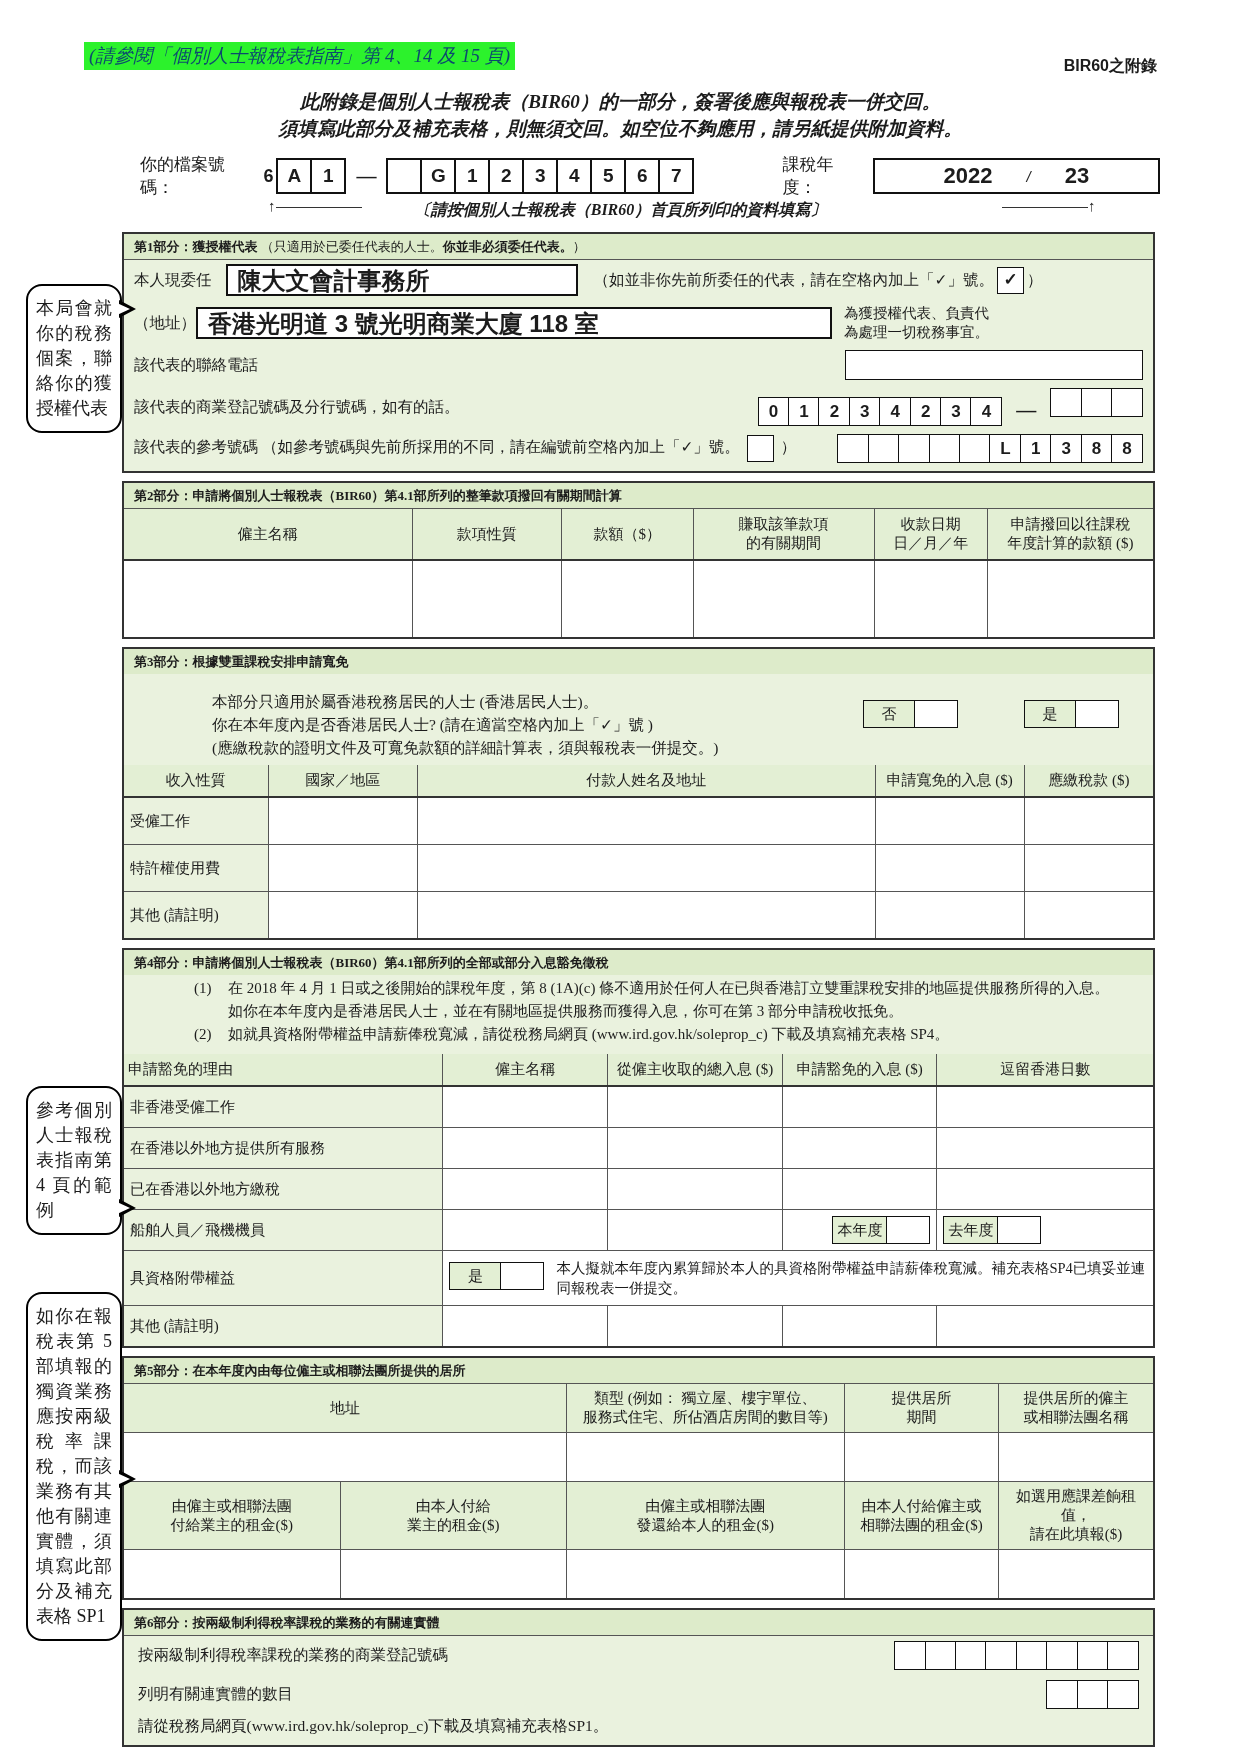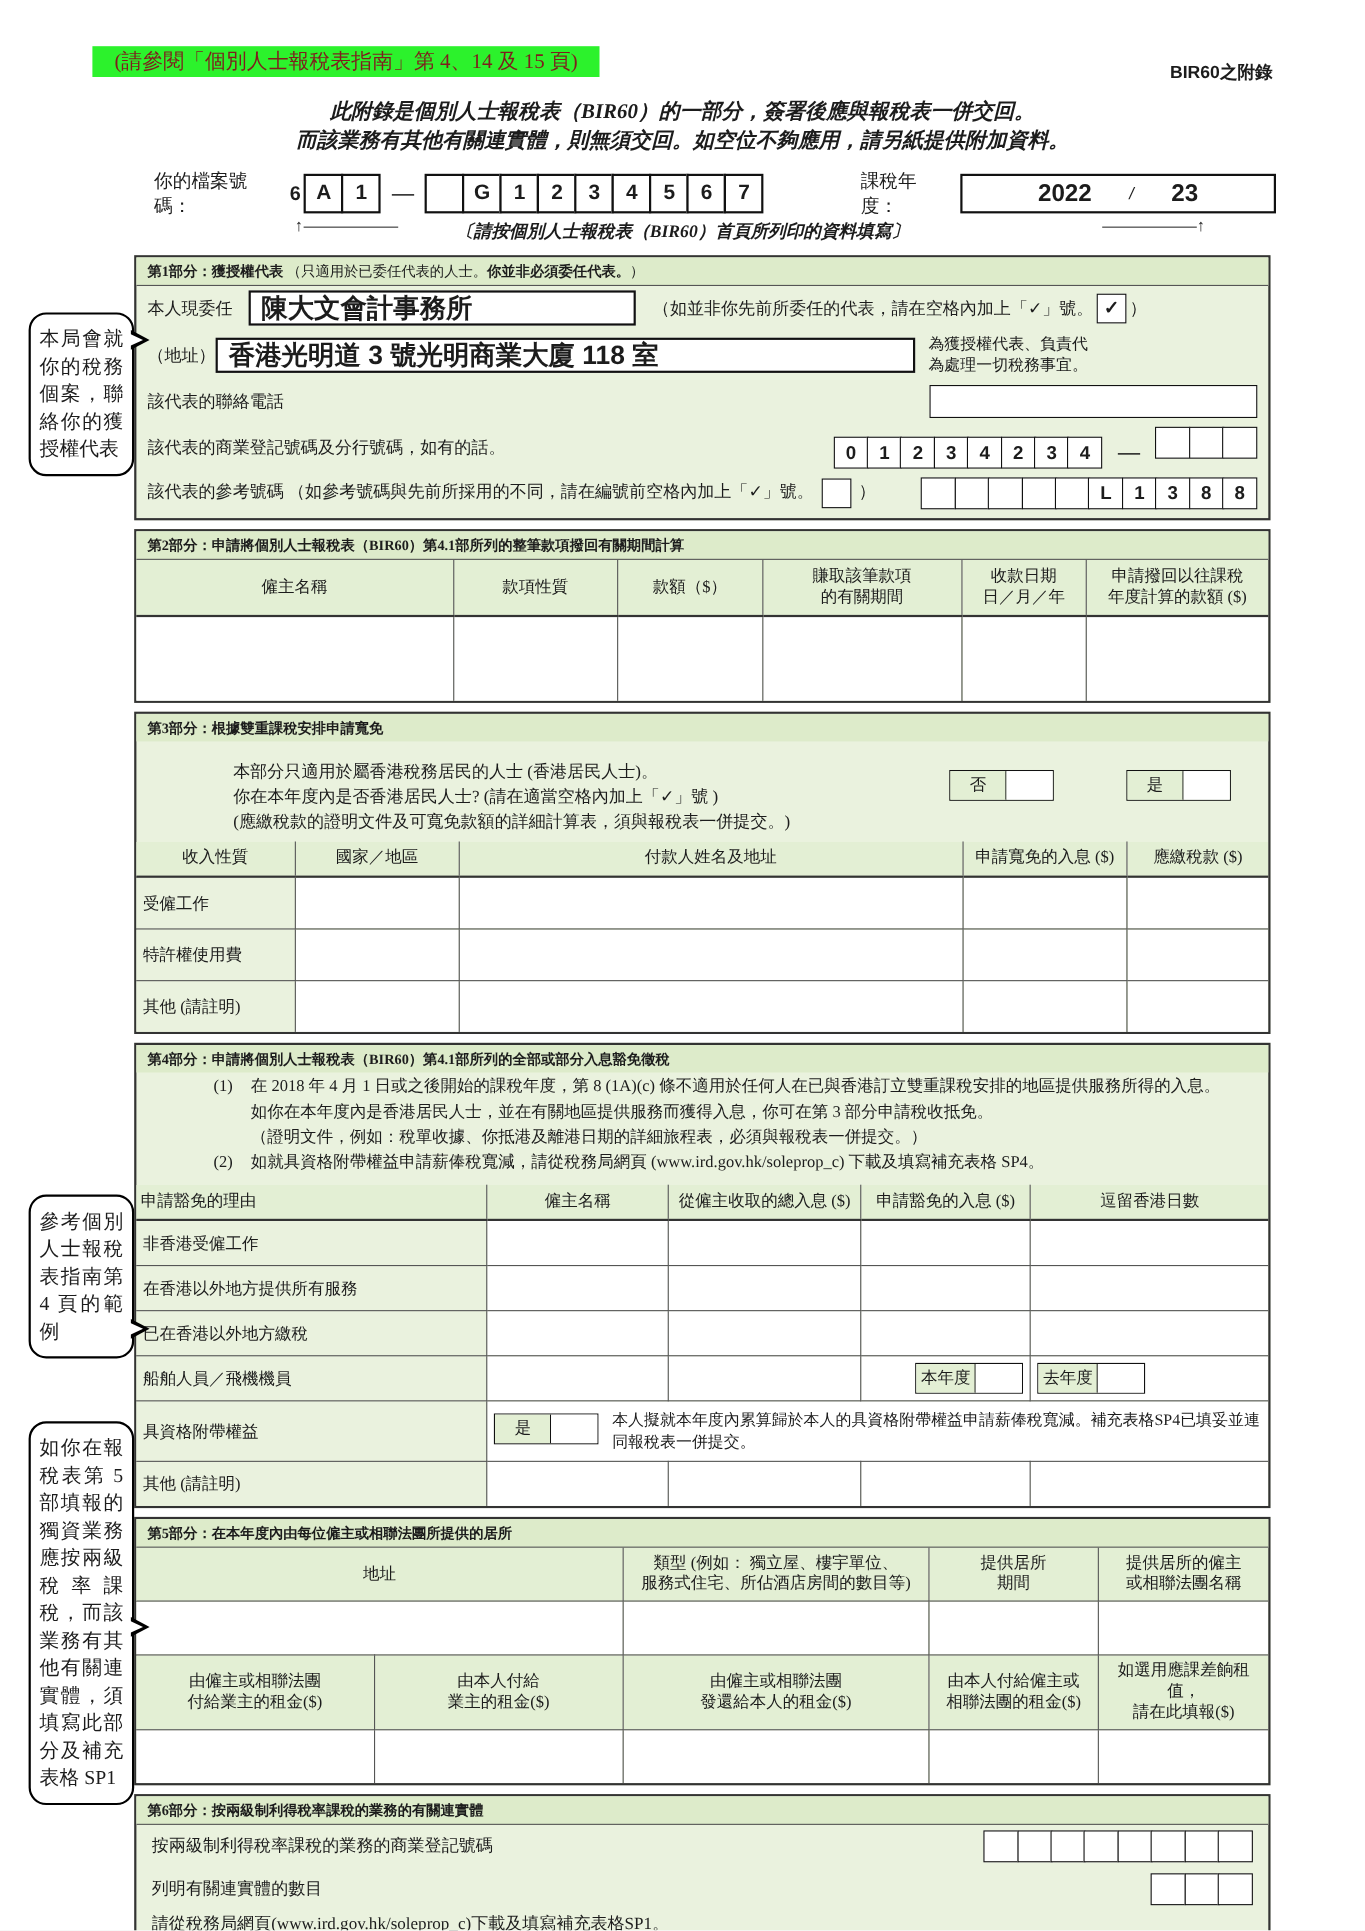--- a/index.html
+++ b/index.html
@@ -4,21 +4,21 @@
 <style>
   html,body { margin:0; padding:0; background:#f2f2f2; }
   .page {
     position:relative; width:1241px; height:1755px; margin:0 auto;
     background:#ffffff; overflow:hidden;
     font-family:"Liberation Serif", serif; color:#1c1c1c;
   }
   
   .guide-note {
     position:absolute; top:42px; left:84px;
-    background:#2cf22c; color:#7f1d1d; font-size:19px; padding:1px 20px;
+    background:#2cf22c; color:#0c4a6e; font-size:19px; padding:1px 5px;font-style:italic;
   }
   .form-ref {
     position:absolute; top:56px; right:84px;
     font-weight:bold; font-size:16px; font-family:"Liberation Sans", sans-serif;
   }
   .intro { position:absolute; top:88px; left:0; width:100%; text-align:center;
            font-style:italic; font-weight:bold; font-size:19px; line-height:27px; }
   .xb { font-weight:900; }
   .file-row { position:absolute; top:156px; left:140px; width:1020px; height:40px;
               display:flex; align-items:center; font-size:17px; }
@@ -114,21 +114,21 @@
 </style>
 </head>
 <body>
 
 <div class="page">
 
   <div class="guide-note">(請參閱「個別人士報稅表指南」第 4、14 及 15 頁)</div>
   <div class="form-ref">BIR60之附錄</div>
   <div class="intro">
     <div>此附錄是個別人士報稅表（BIR60）的一部分，簽署後應與報稅表一併交回。</div>
-    <div><span>而該業務有其他有關連實體，則</span><span class="xb">無須</span><span>交回。如空位不夠應用，請另紙提供附加資料。</span></div>
+    <div><span>須填寫此部分及補充表格，則</span><span class="xb">無須</span><span>交回。如空位不夠應用，請另紙提供附加資料。</span></div>
   </div>
 
   <div class="file-row">
     <span class="lbl">你的檔案號碼：</span>
     <span class="prefix">6</span>
     <span class="cells">
       <span class="cell">A</span>
       <span class="cell">1</span>
     </span>
     <span class="dash">—</span>
@@ -320,21 +320,20 @@
   </div>
 
   <div class="sec">
     <div class="sec-title" style="border-bottom:none;"><span class="t">第4部分：申請將個別人士報稅表（BIR60）第4.1部所列的全部或部分入息豁免徵稅</span></div>
     <div class="s4-notes">
       <div class="note-row">
         <span class="n">(1)</span>
         <span>
           <span>在 2018 年 4 月 1 日或之後開始的課稅年度，第 8 (1A)(c) 條不適用於任何人在已與香港訂立雙重課稅安排的地區提供服務所得的入息。</span><br>
           <span>如你在本年度內是香港居民人士，並在有關地區提供服務而獲得入息，你可在第 3 部分申請稅收抵免。</span><br>
-          <span>（證明文件，例如：稅單收據、你抵港及離港日期的詳細旅程表，必須與報稅表一併提交。）</span>
         </span>
       </div>
       <div class="note-row">
         <span class="n">(2)</span>
         <span>如就具資格附帶權益申請薪俸稅寬減，請從稅務局網頁 (www.ird.gov.hk/soleprop_c) 下載及填寫補充表格 SP4。</span>
       </div>
     </div>
     <table class="flush">
       <colgroup>
           <col style="width:31%">

